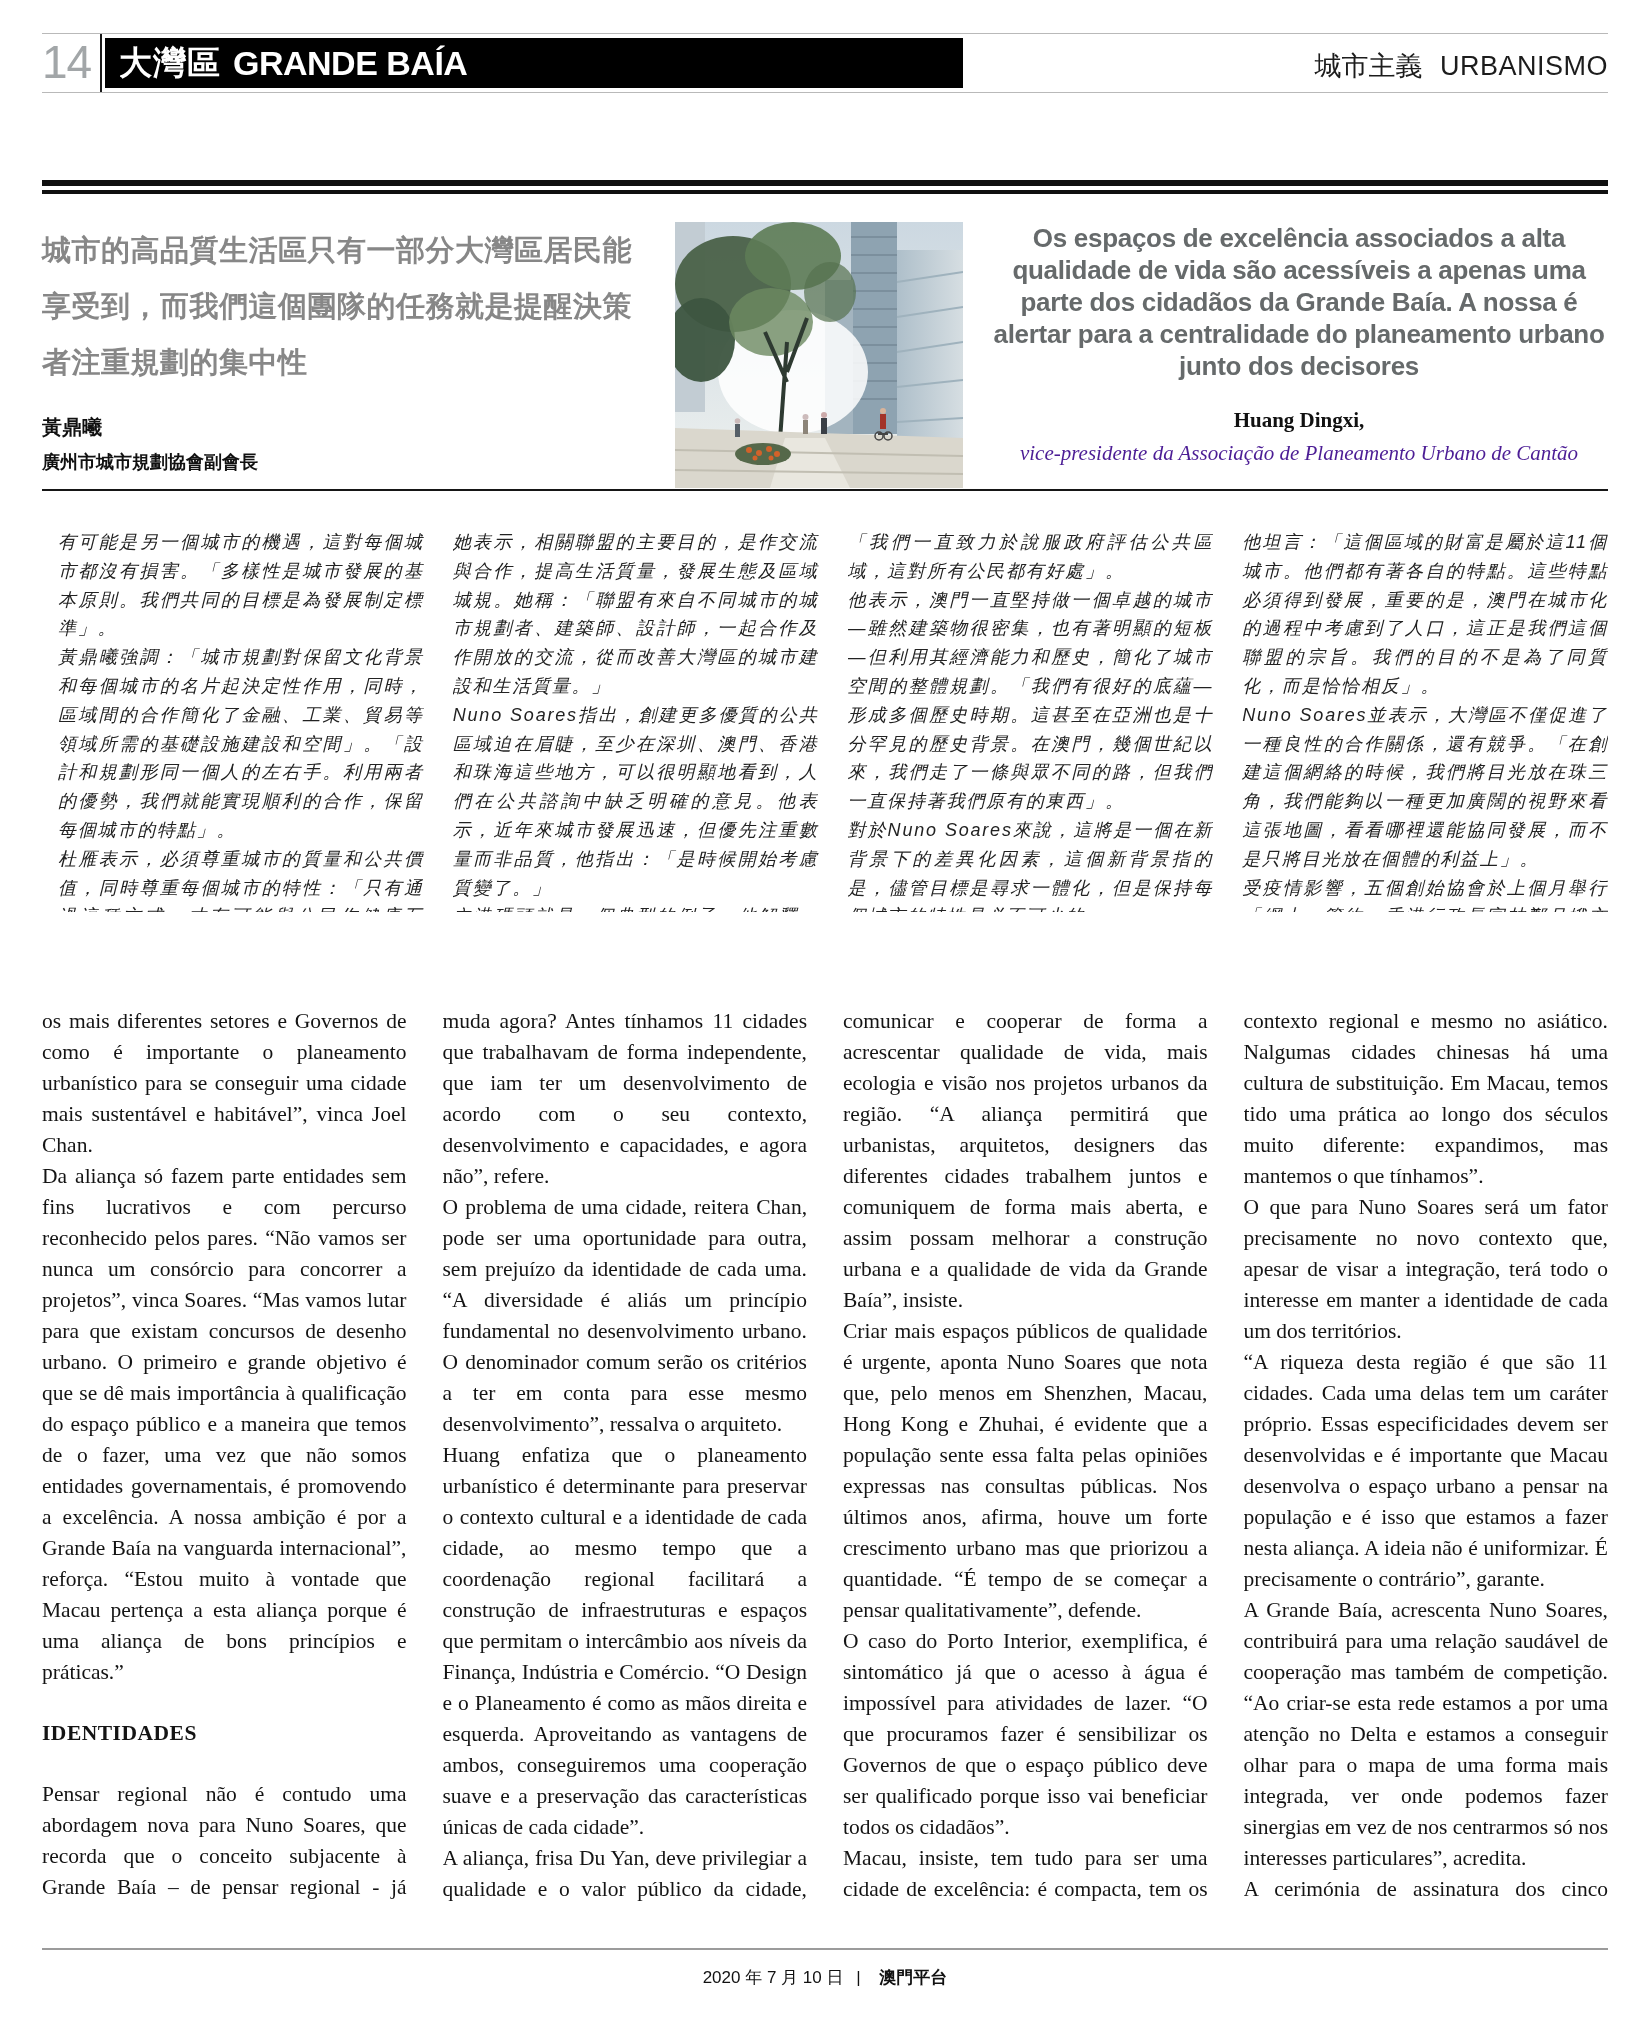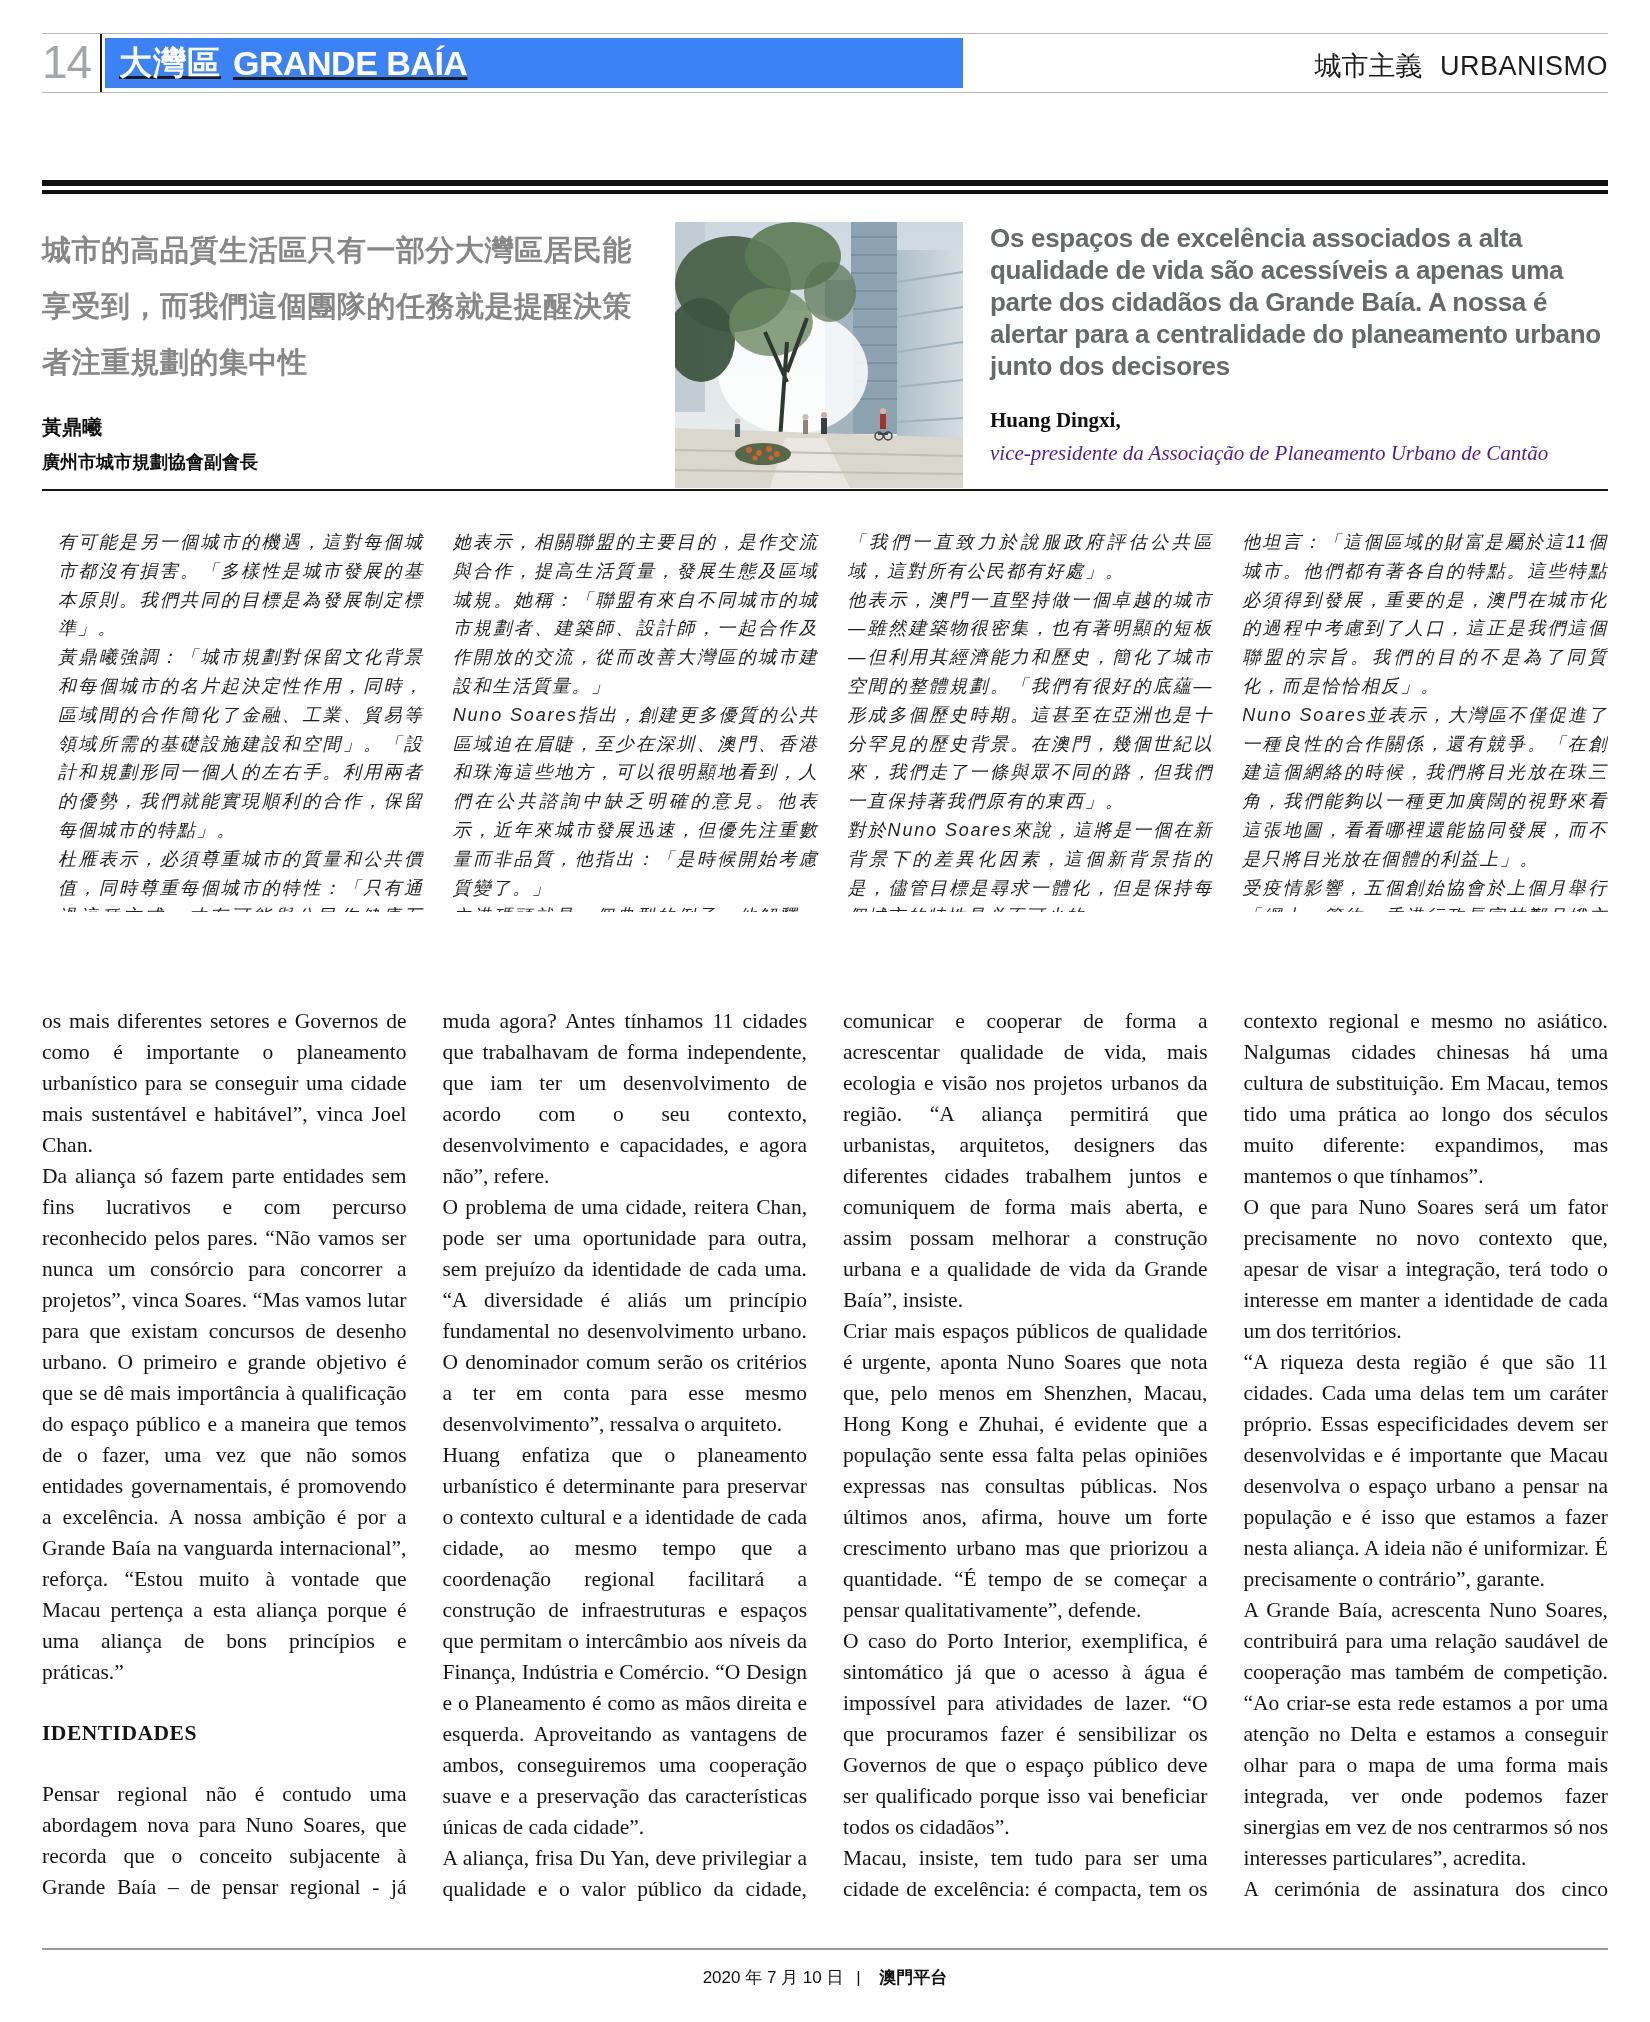--- a/index.html
+++ b/index.html
@@ -21,21 +21,21 @@
   .dbl-rule-a{position:absolute;left:42px;right:42px;top:180px;height:6px;background:#101010;}
   .dbl-rule-b{position:absolute;left:42px;right:42px;top:190px;height:4px;background:#101010;}
   
   .lead{position:absolute;left:42px;right:42px;top:222px;height:266px;display:flex;}
   .lead-cn{width:600px;margin-right:33px;flex:0 0 auto;}
   .lead-cn-headline{font-size:29px;line-height:56px;font-weight:bold;color:#878787;letter-spacing:0.5px;}
   .lead-cn-author{margin-top:24px;font-size:20px;font-weight:bold;color:#111;}
   .lead-cn-author-title{margin-top:9px;font-size:18px;font-weight:bold;color:#111;}
   .lead-photo{flex:0 0 288px;width:288px;height:266px;overflow:hidden;}
   .lead-photo svg{display:block;width:288px;height:266px;}
-  .lead-pt{margin-left:27px;flex:1 1 auto;display:flex;flex-direction:column;}
+  .lead-pt{margin-left:27px;flex:1 1 auto;display:flex;flex-direction:column;text-align:center;}
   .lead-pt-headline{font-size:26px;line-height:32px;font-weight:bold;color:#666a6b;letter-spacing:-0.3px;}
   .lead-pt-author{margin-top:26px;font-family:"Liberation Serif",serif;font-size:21px;font-weight:bold;color:#111;}
   .lead-pt-author-title{margin-top:8px;font-family:"Liberation Serif",serif;font-style:italic;font-size:21px;color:#4c1d95;}
   .lead-rule{position:absolute;left:42px;right:42px;top:489px;height:2px;background:#161616;}
   
   .cn-body{position:absolute;left:58px;right:42px;top:528px;height:384px;
            display:grid;grid-template-columns:repeat(4,1fr);column-gap:29px;overflow:hidden;font-style:italic;}
   .cn-col{overflow:hidden;}
   .cn-col p{margin:0;font-size:18px;line-height:28.8px;letter-spacing:1.8px;
             text-align:justify;color:#222;}
@@ -53,21 +53,21 @@
   .footer-text .sep{margin:0 8px;}
 </style>
 </head>
 <body>
 
 <div class="page">
 
   <div class="hairline" style="top:33px;"></div>
   <div class="page-number">14</div>
   <div class="header-vbar"></div>
-  <div class="section-banner" style="background:#3b82f6;text-decoration:underline;">
+  <div class="section-banner" style="background:#000000;">
     <span class="cn">大灣區</span>
     <span class="pt">GRANDE BAÍA</span>
   </div>
   <div class="topic-label">
     <span class="cn">城市主義</span>
     <span class="pt">URBANISMO</span>
   </div>
   <div class="hairline" style="top:92px;"></div>
 
   <div class="dbl-rule-a"></div>

